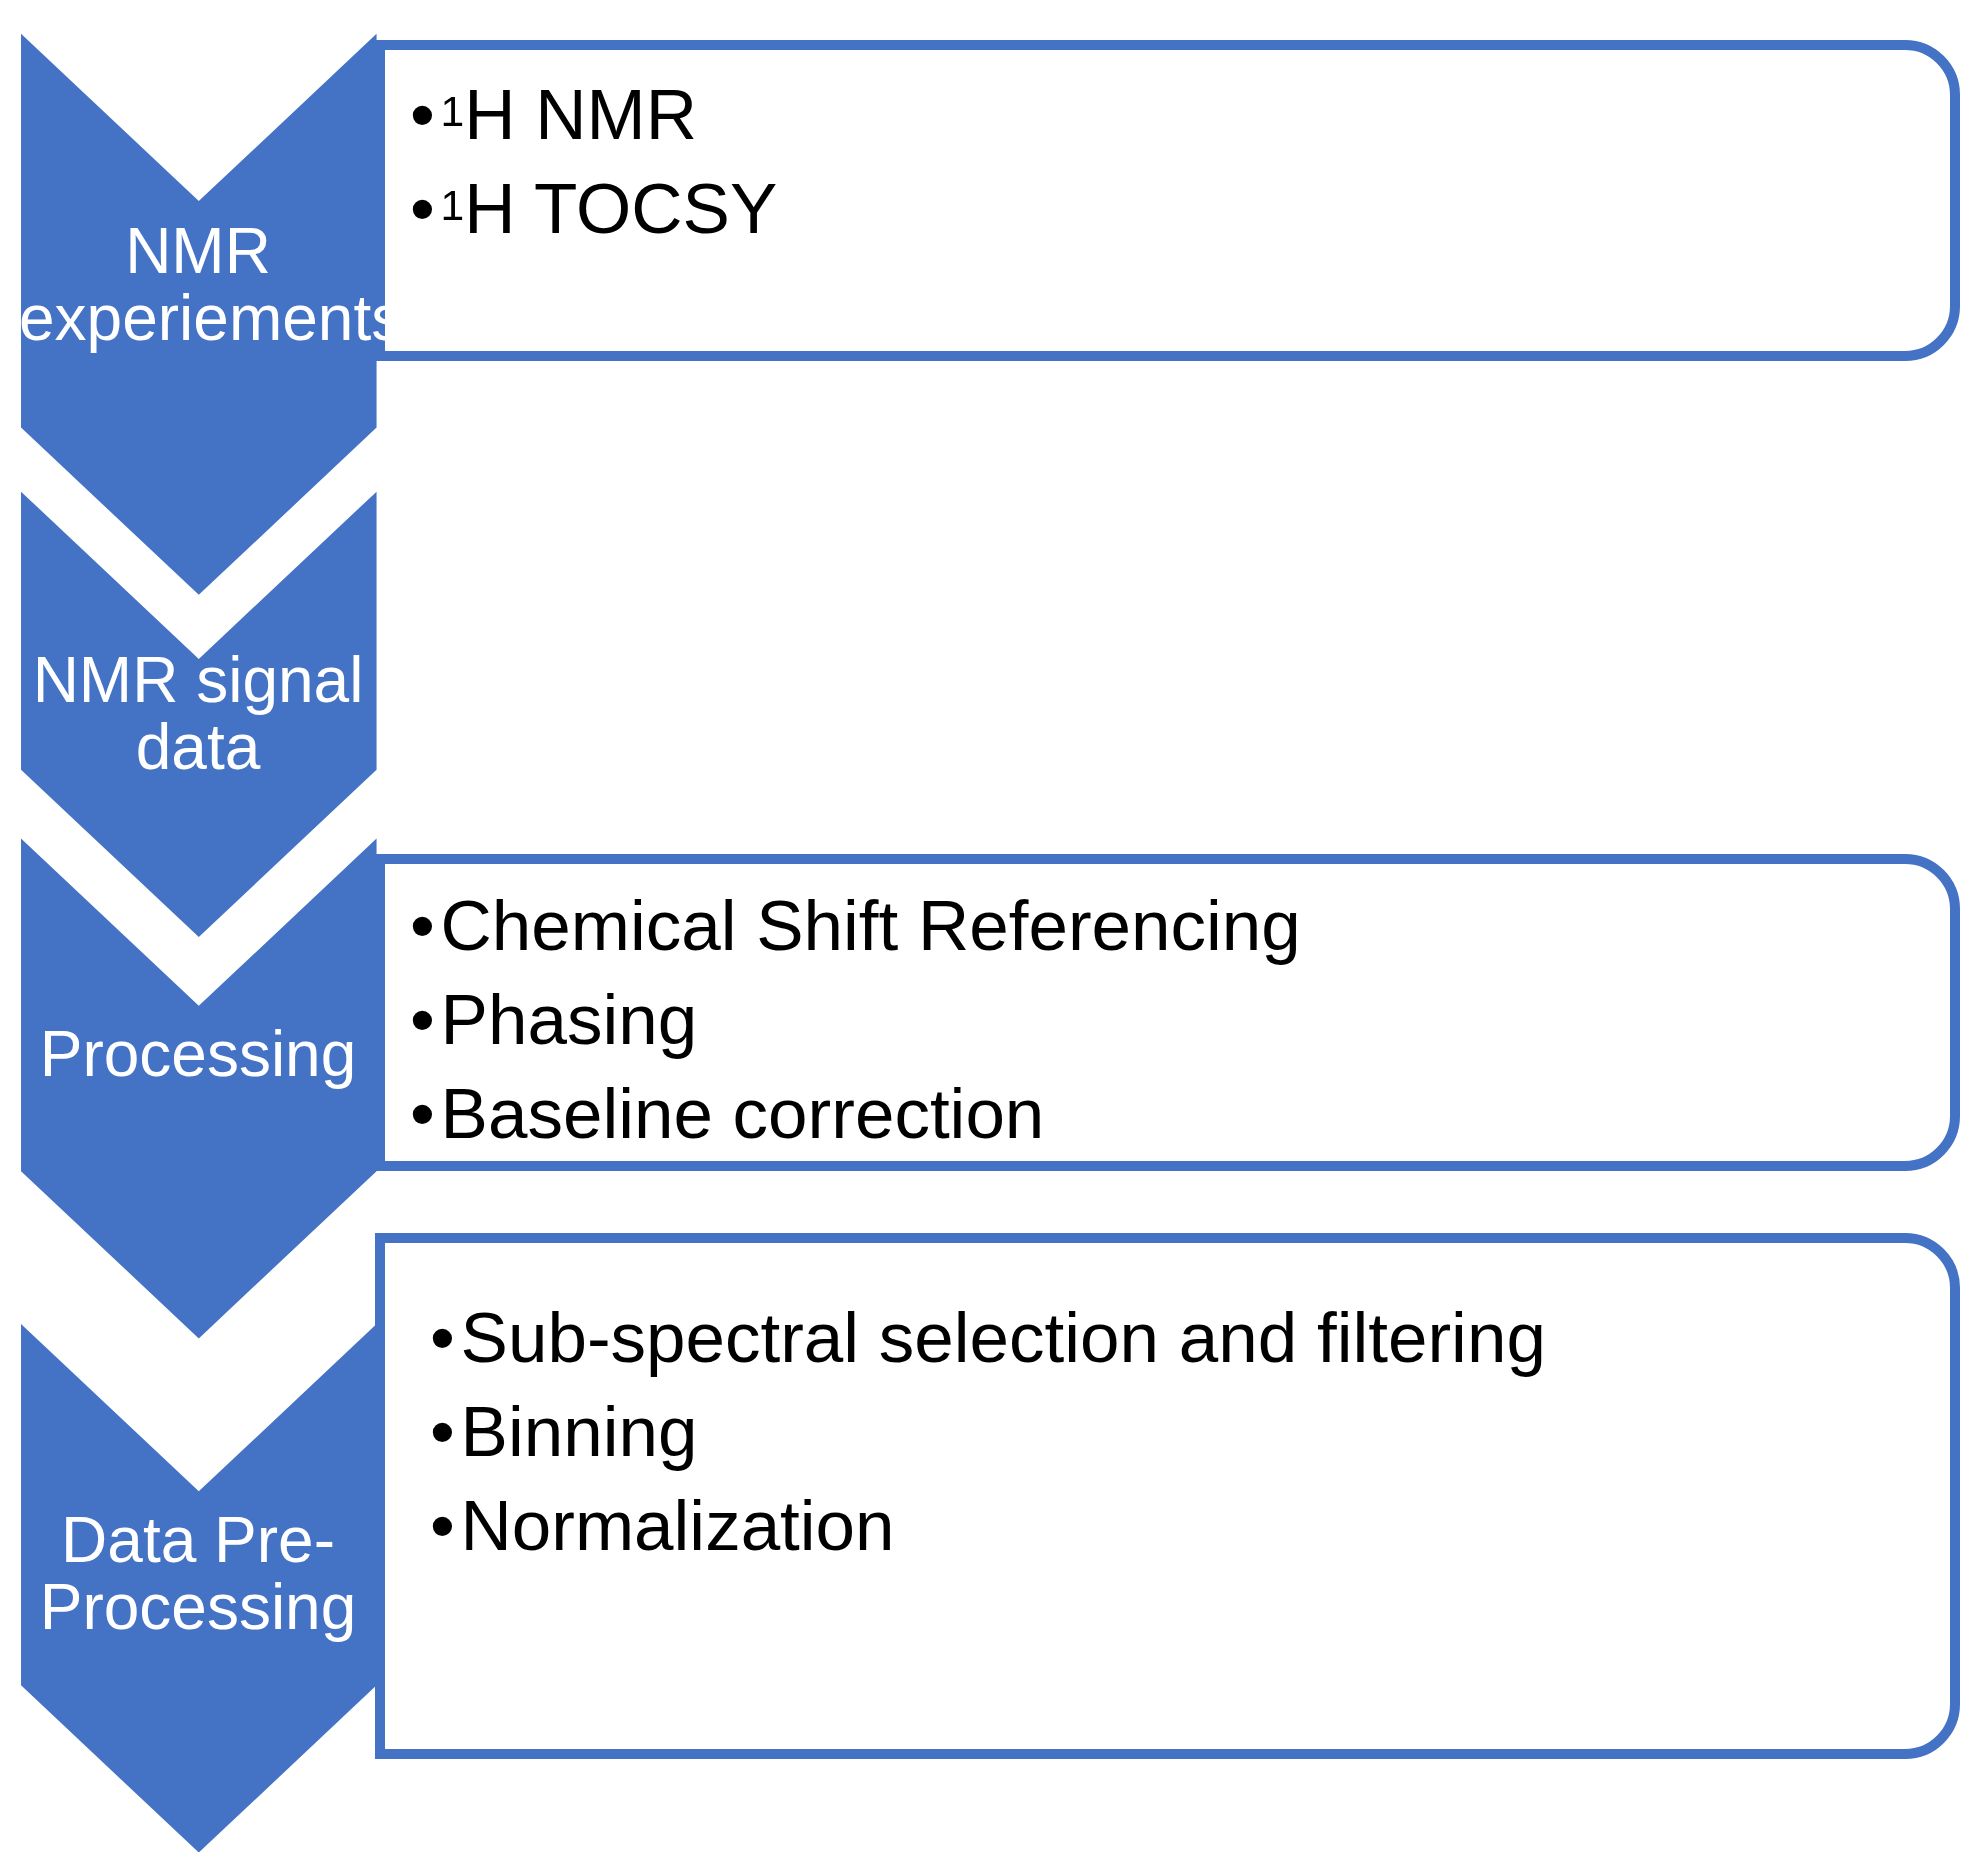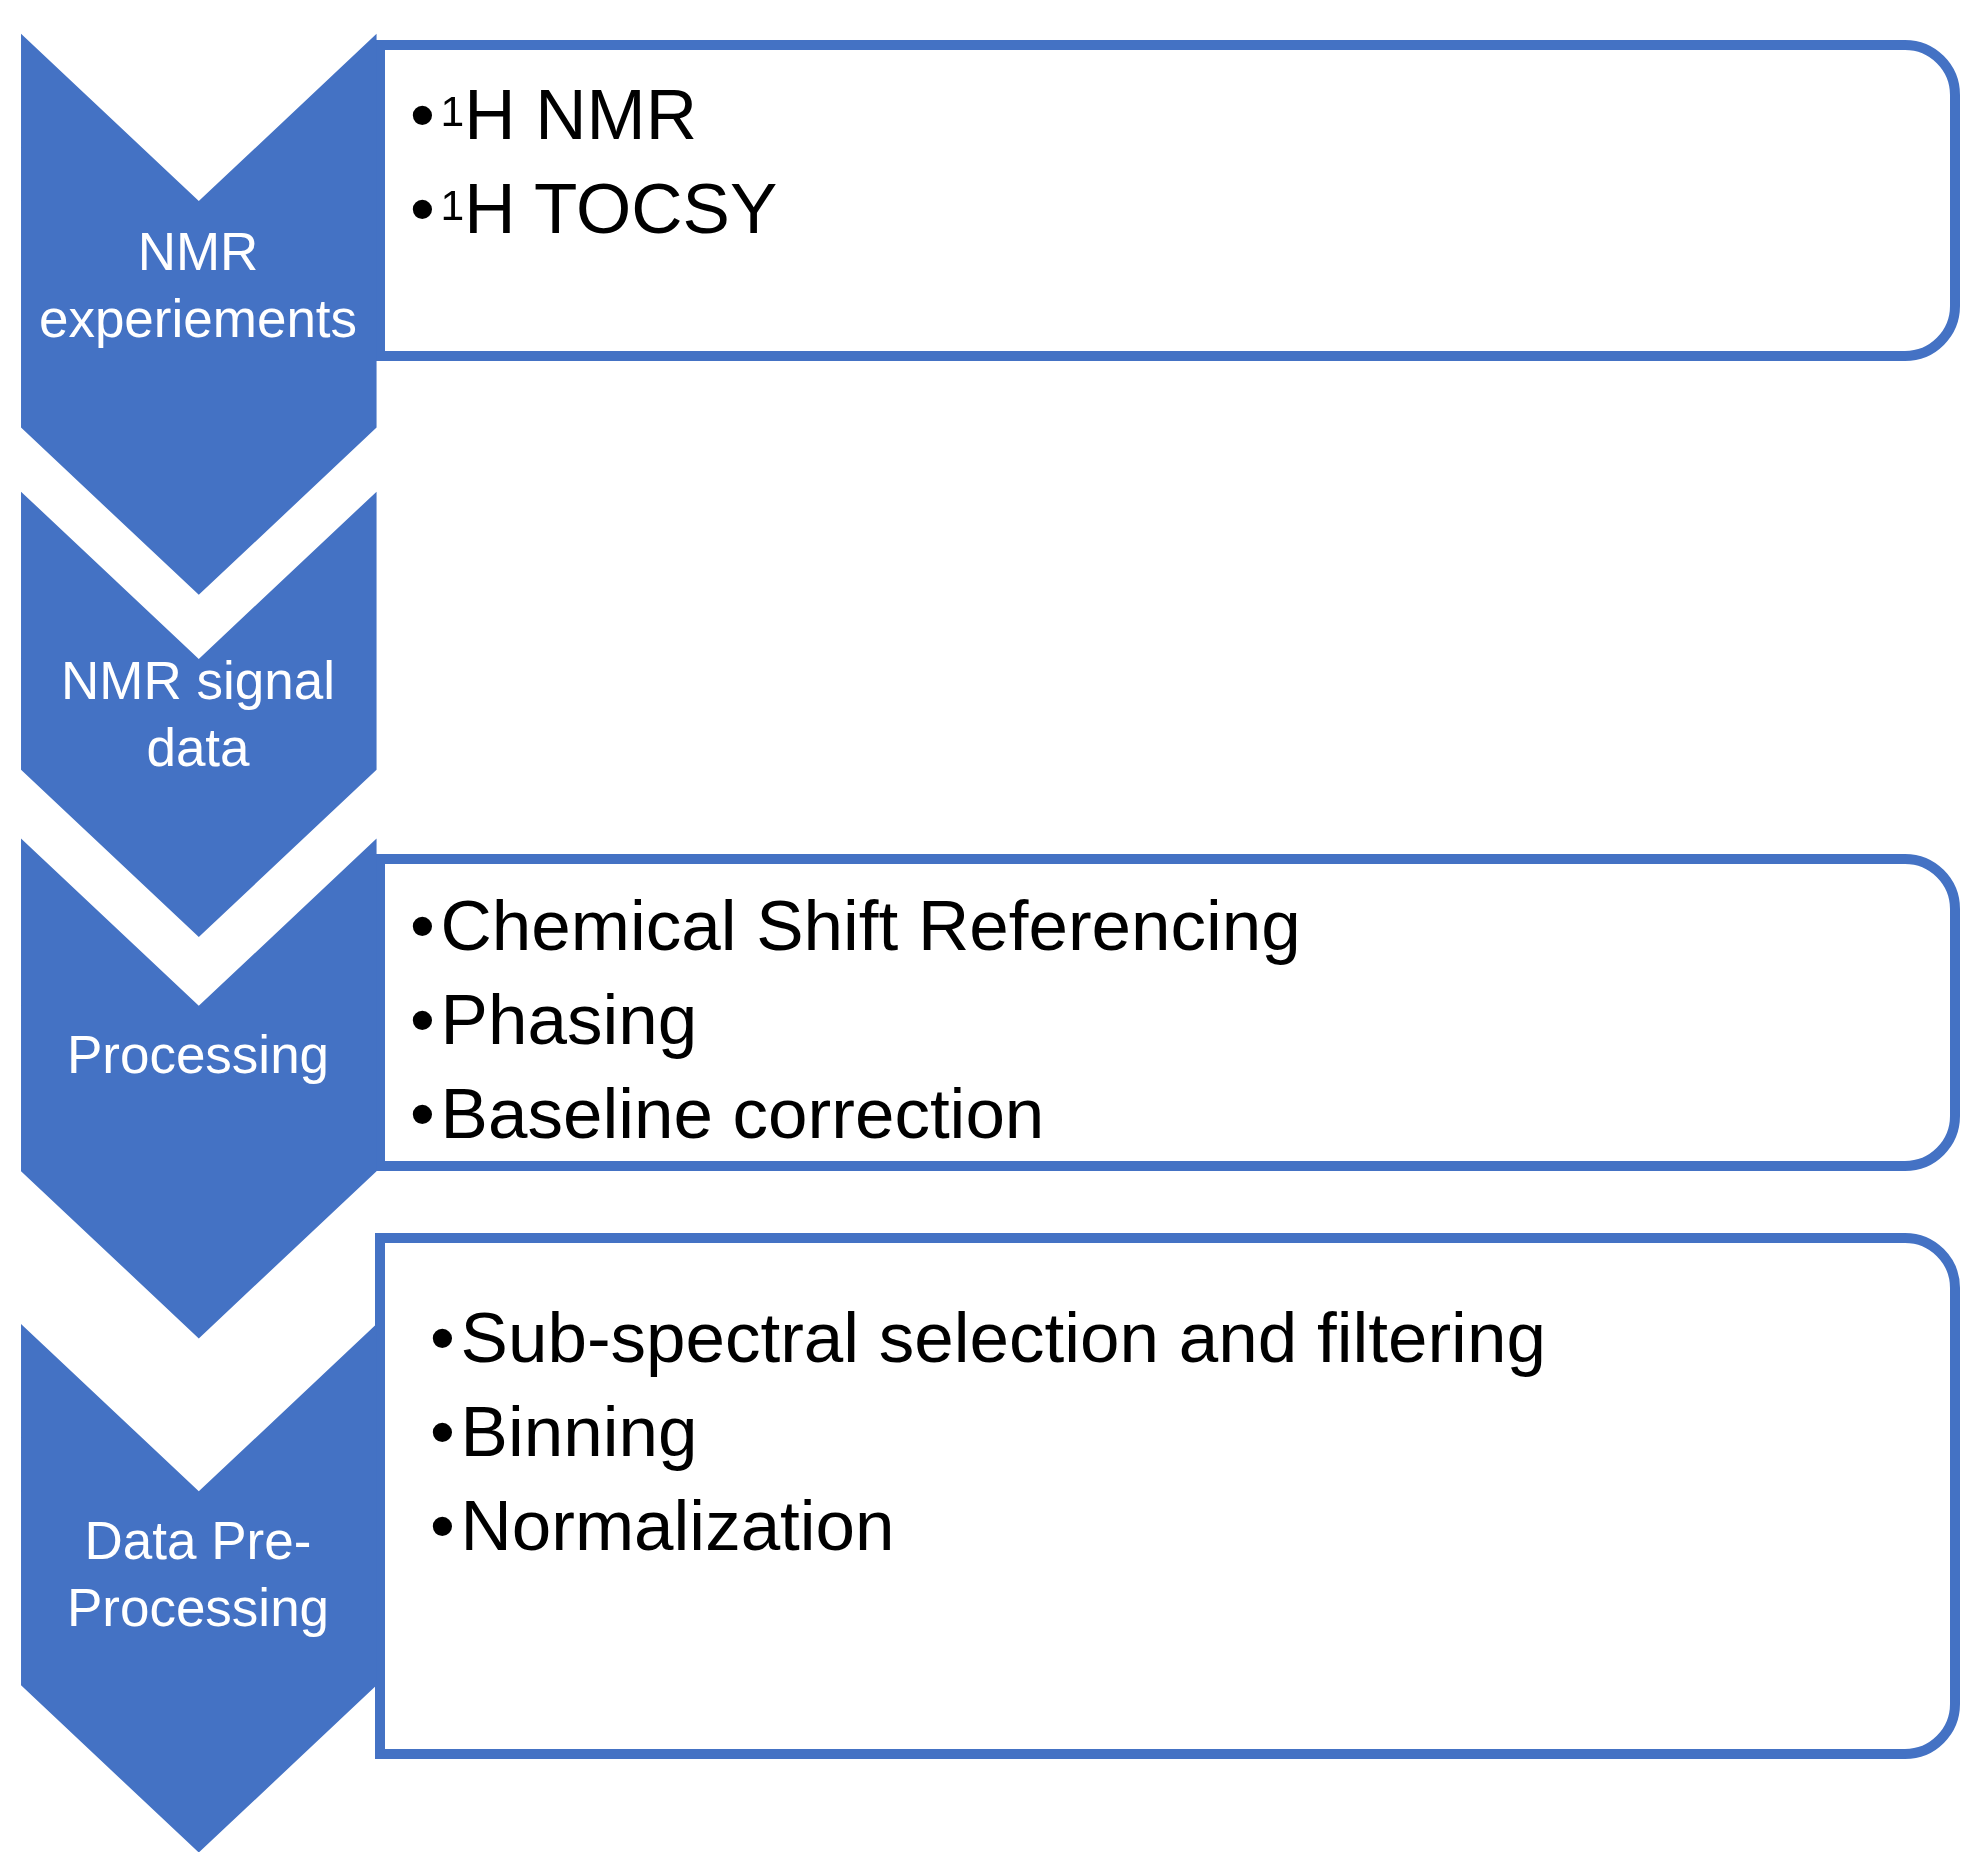--- a/index.html
+++ b/index.html
@@ -50,21 +50,21 @@
     z-index: 2;
   }
   .chevron-svg polygon { fill: var(--accent); }
   
   .stage-label {
     position: absolute;
     left: 19px;
     width: 358px;
     text-align: center;
     color: var(--label-ink);
-    font-size: 53px;
+    font-size: 64px;
     line-height: 67px;
     z-index: 3;
     white-space: nowrap;
   }
   .label-1 { top: 218px; }
   .label-2 { top: 647px; }
   .label-3 { top: 1021px; }
   .label-4 { top: 1507px; }
 </style>
 </head>

